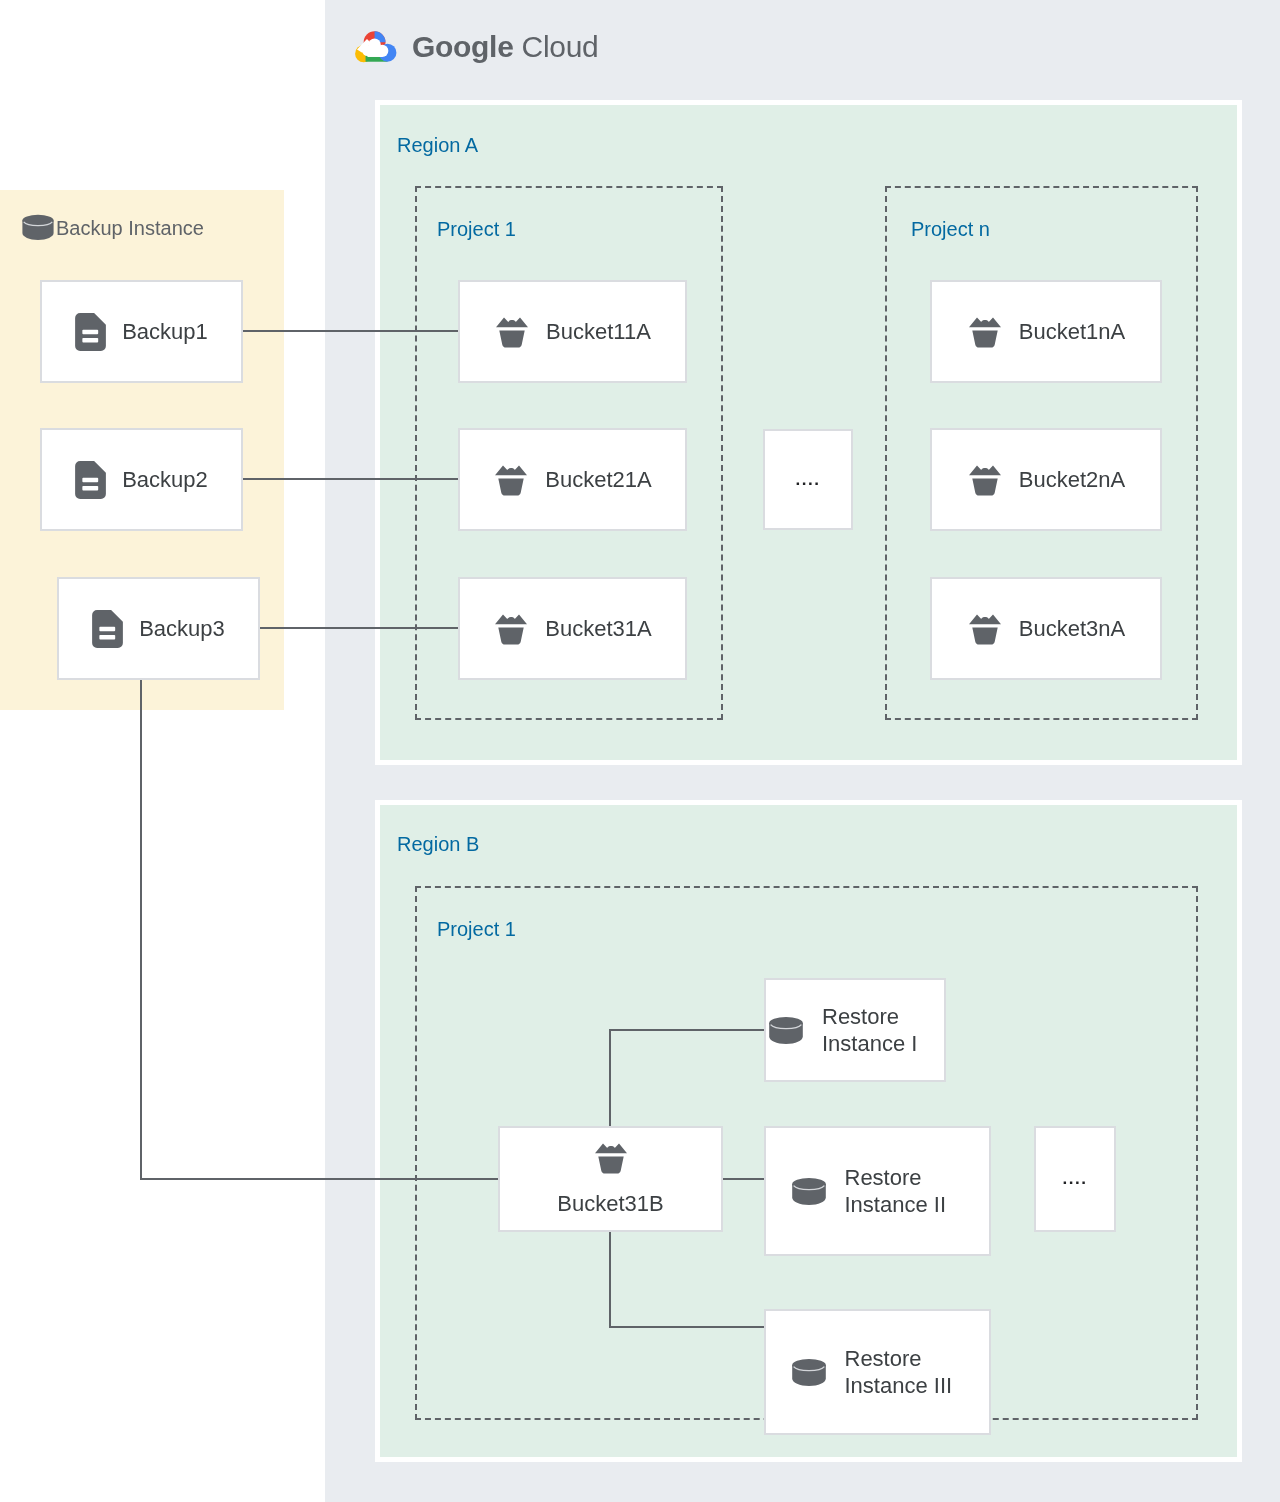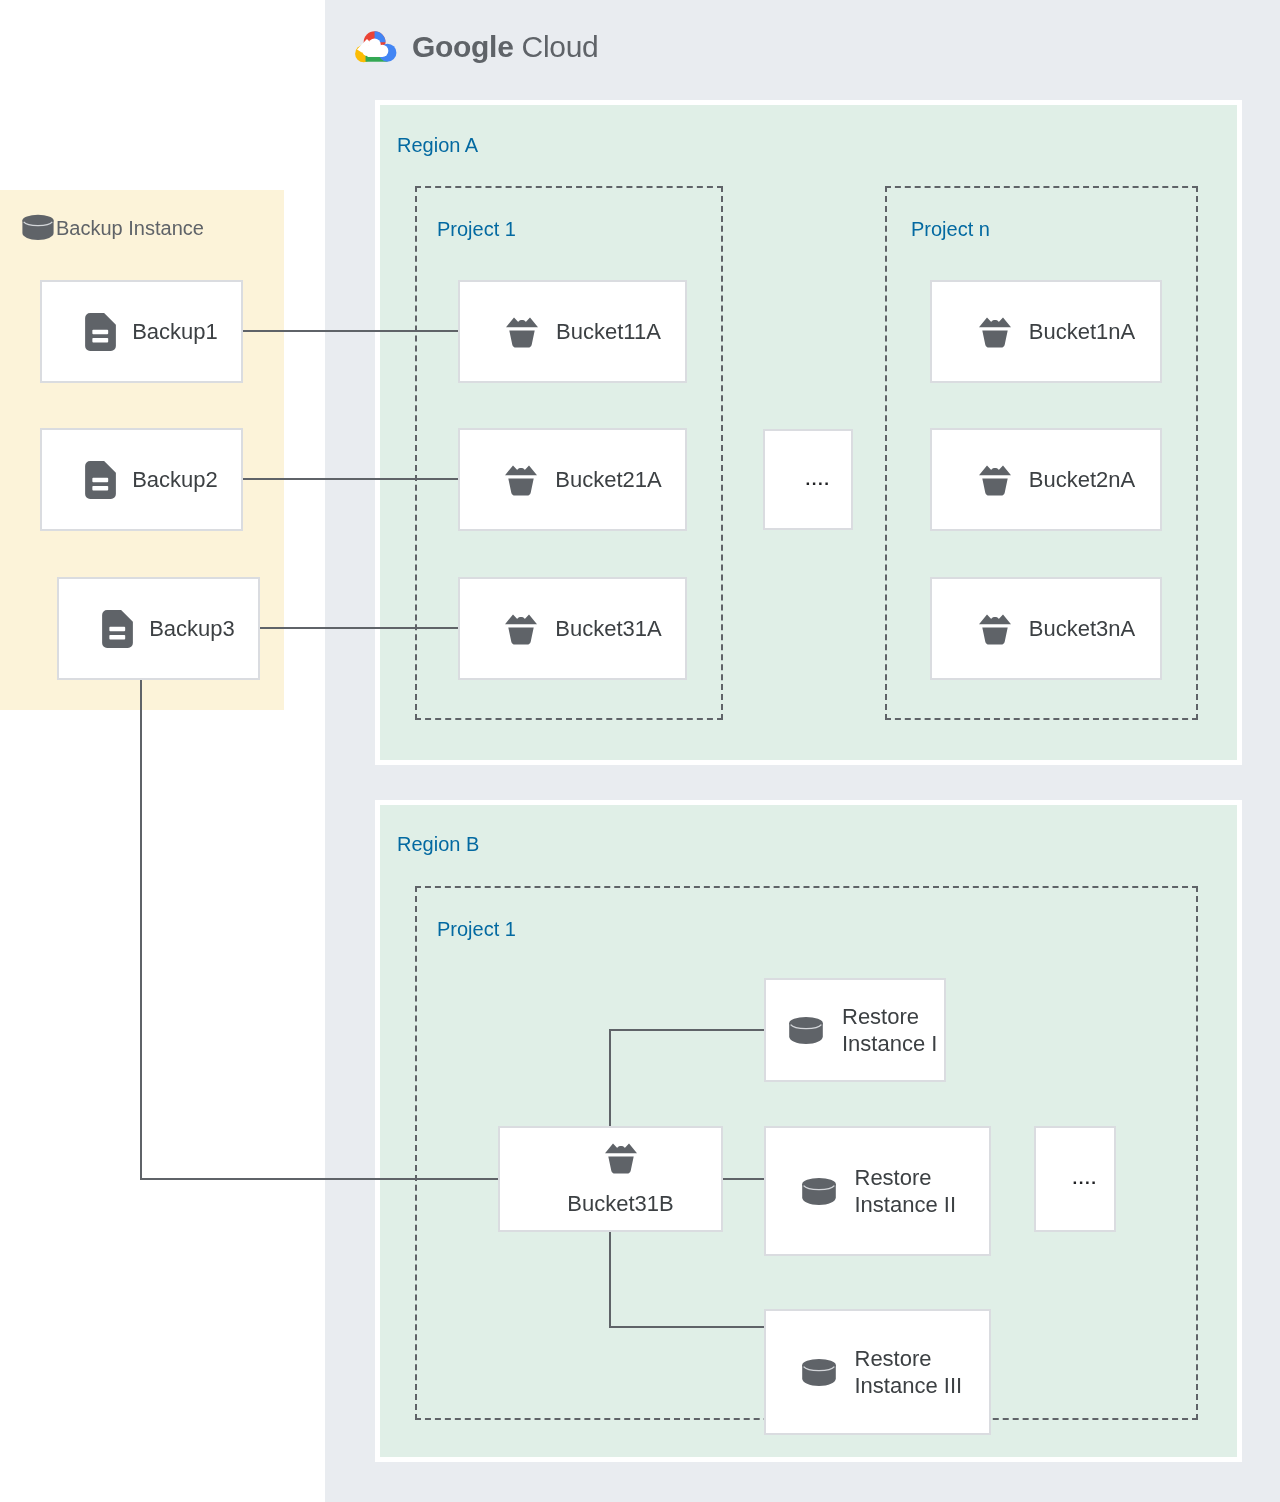--- a/index.html
+++ b/index.html
@@ -19,21 +19,21 @@
   .project-an{left:885px;top:186px;width:313px;height:534px;}
   .project-b1{left:415px;top:886px;width:783px;height:534px;}
   
   .zone-label{color:#0369a1;font-size:20px;line-height:22px;z-index:4;}
   .backup-title{left:20px;top:214px;display:flex;align-items:flex-end;z-index:4;
     color:#5f6368;font-size:20px;}
   
   .line{background:#5f6368;z-index:3;}
   
   .node{background:#ffffff;border:2px solid #dadce0;box-sizing:border-box;z-index:4;
-    display:flex;align-items:center;justify-content:center;gap:16px;padding-left:20px;}
+    display:flex;align-items:center;justify-content:center;gap:16px;}
   .node-label{color:#3c4043;font-size:22px;line-height:27px;white-space:nowrap;}
   .restore .node-label{white-space:normal;width:122px;}
   .dots-node{font-size:17px;font-weight:700;color:#202124;letter-spacing:1.5px;}
   .icon{color:#5f6368;flex:0 0 auto;display:block;}
   
   .logo{left:353px;top:28px;display:flex;align-items:center;gap:13px;z-index:4;}
   .logo-text{font-size:30px;color:#5f6368;letter-spacing:-0.3px;white-space:nowrap;}
   .logo-google{font-weight:700;}
   .logo-cloud{font-weight:400;margin-left:8px;}
 </style>

